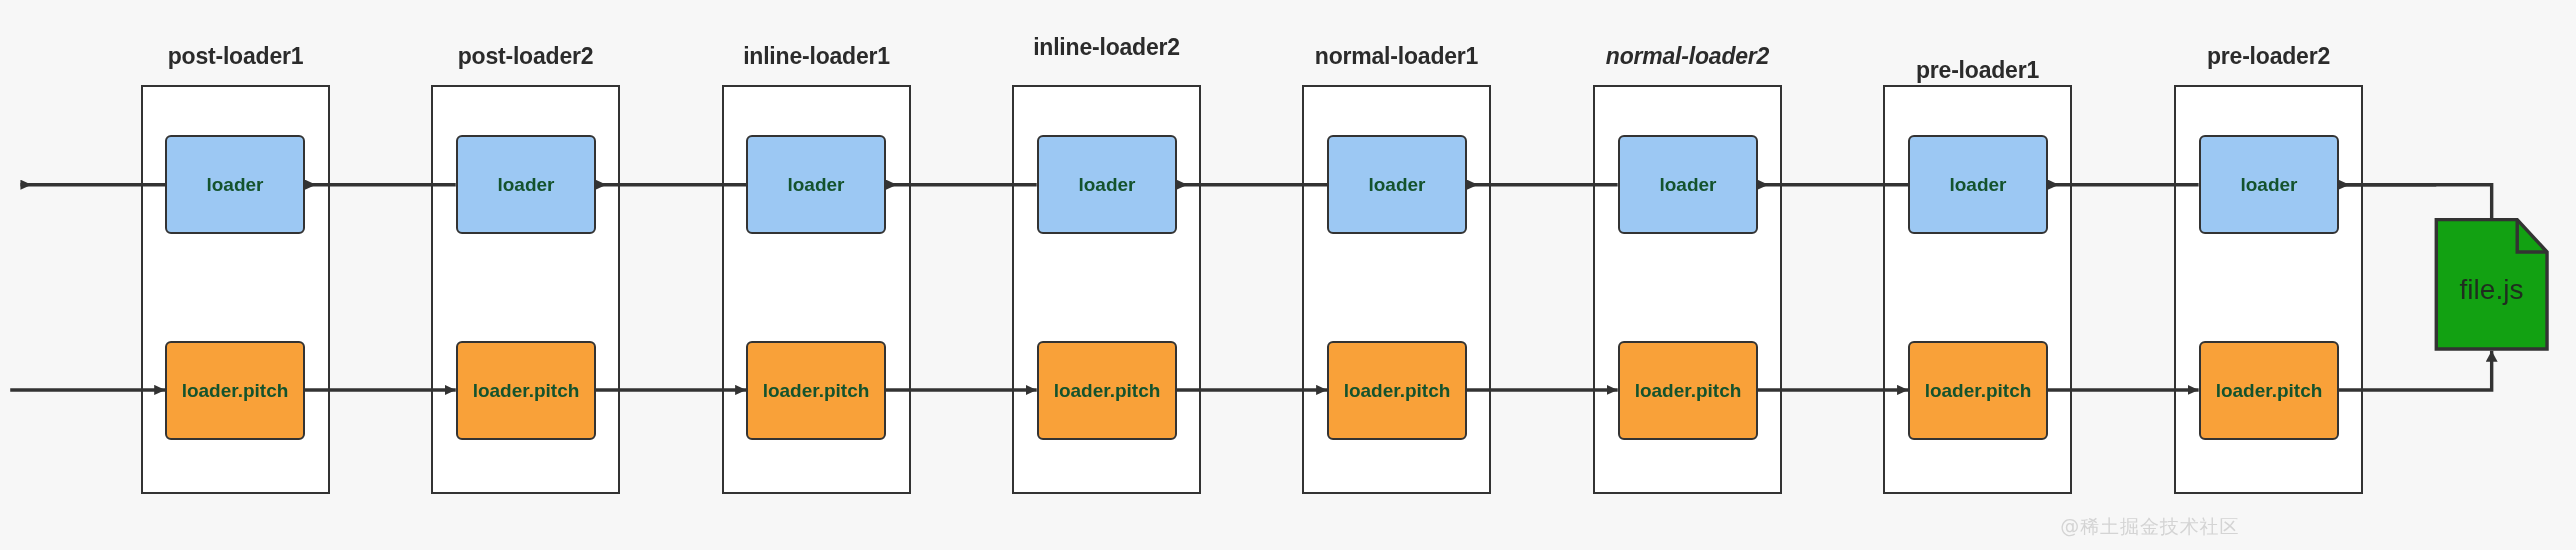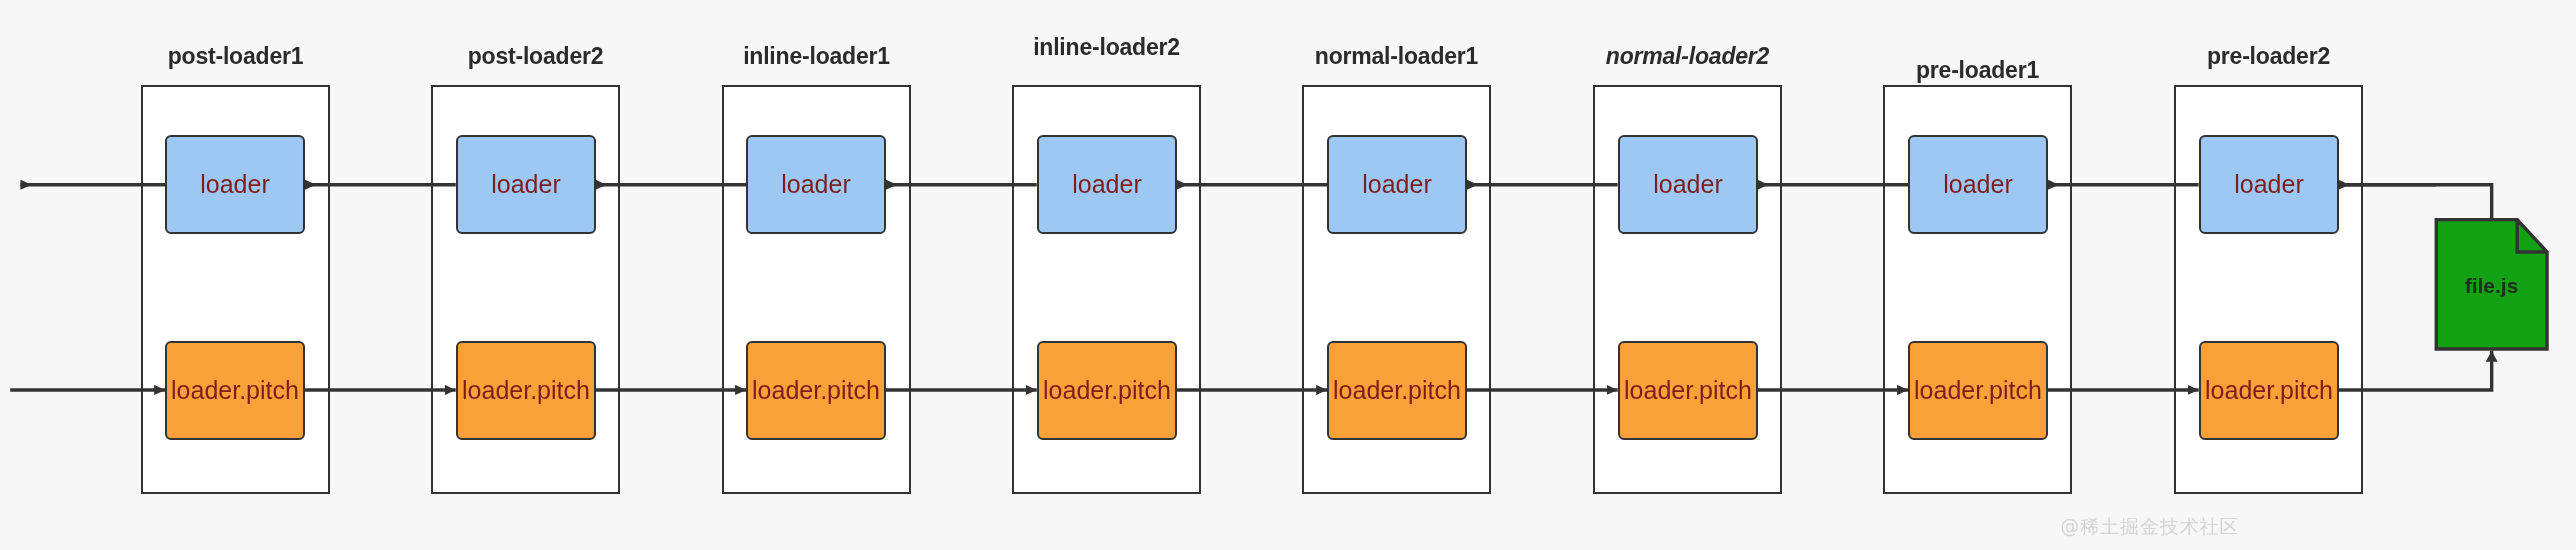--- a/index.html
+++ b/index.html
@@ -28,33 +28,33 @@
     box-sizing:border-box;
   }
   .node{
     position:absolute;
     box-sizing:border-box;
     border:2.6px solid #333333;
     border-radius:6px;
     display:flex;
     align-items:center;
     justify-content:center;
-    font-size:25px;
-    font-weight:400;
-    color:#7f1d1d;
+    font-size:19px;
+    font-weight:700;
+    color:#14532d;
     white-space:nowrap;
   }
   .node.loader{background:#9CC8F3;}
   .node.pitch{background:#F9A139;}
 
   .file-node{position:absolute;}
   .file-label{
     position:absolute;
-    font-size:21px;
-    font-weight:700;
+    font-size:28px;
+    font-weight:400;
     color:#1f2d1f;
     white-space:nowrap;
     text-align:center;
   }
   .watermark{
     position:absolute;
     right:25.6px;bottom:10.2px;
     font-size:19px;
     color:#d4d4d4;
     font-family:"DejaVu Sans",sans-serif;
@@ -66,21 +66,21 @@
 </head>
 <body>
 
 <div id="stage">
 
   <div id="lanes">
       <div class="lane-title" style="left: 141px; top: 43px; width: 189px;">post-loader1</div>
       <div class="lane-box" style="left: 141px; top: 85px; width: 189px; height: 409px;"></div>
       <div class="node loader" style="left: 165px; top: 135px; width: 140px; height: 99px;">loader</div>
       <div class="node pitch" style="left: 165px; top: 341px; width: 140px; height: 99px;">loader.pitch</div>
-      <div class="lane-title" style="left: 441px; top: 43px; width: 189px;">post-loader2</div>
+      <div class="lane-title" style="left: 431px; top: 43px; width: 189px;">post-loader2</div>
       <div class="lane-box" style="left: 431px; top: 85px; width: 189px; height: 409px;"></div>
       <div class="node loader" style="left: 456px; top: 135px; width: 140px; height: 99px;">loader</div>
       <div class="node pitch" style="left: 456px; top: 341px; width: 140px; height: 99px;">loader.pitch</div>
       <div class="lane-title" style="left: 722px; top: 43px; width: 189px;">inline-loader1</div>
       <div class="lane-box" style="left: 722px; top: 85px; width: 189px; height: 409px;"></div>
       <div class="node loader" style="left: 746px; top: 135px; width: 140px; height: 99px;">loader</div>
       <div class="node pitch" style="left: 746px; top: 341px; width: 140px; height: 99px;">loader.pitch</div>
       <div class="lane-title" style="left: 1012px; top: 34px; width: 189px;">inline-loader2</div>
       <div class="lane-box" style="left: 1012px; top: 85px; width: 189px; height: 409px;"></div>
       <div class="node loader" style="left: 1037px; top: 135px; width: 140px; height: 99px;">loader</div>

